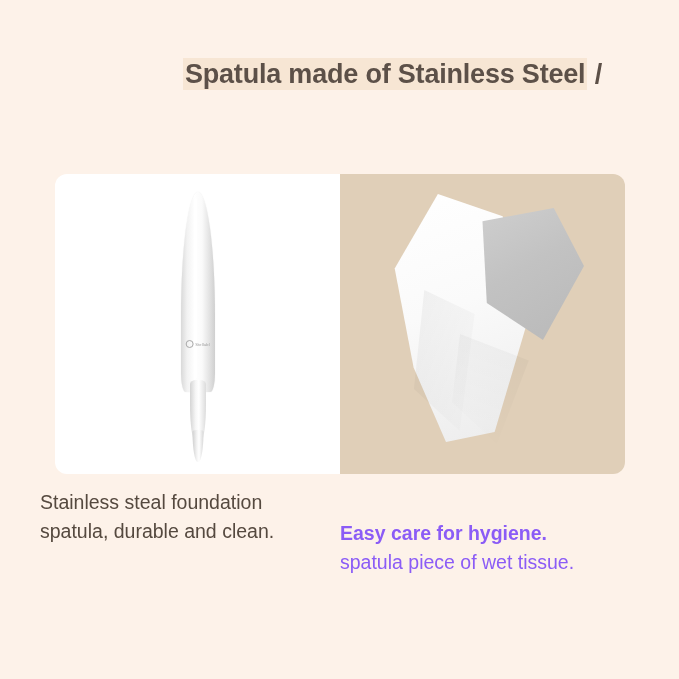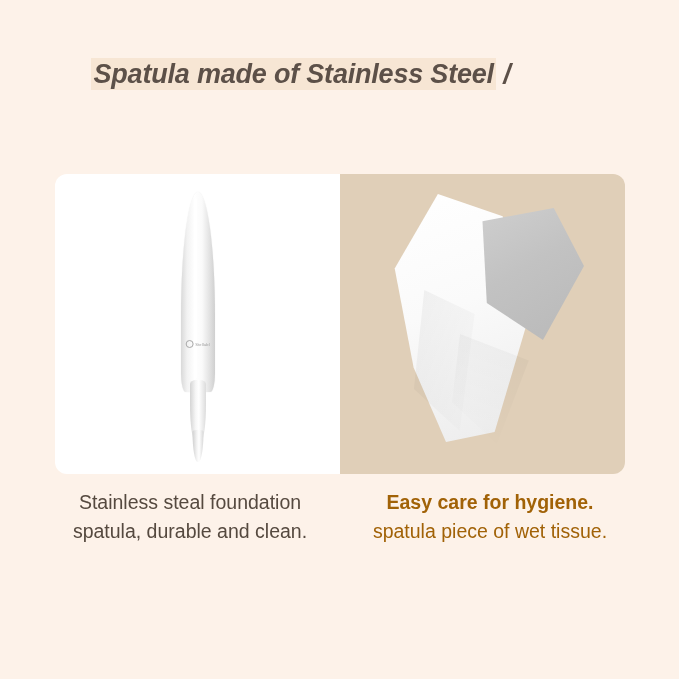--- a/index.html
+++ b/index.html
@@ -19,22 +19,21 @@
     height: 679px;
     background: #fdf2e9;
   }
 
   
   .headline {
     position: absolute;
     left: 0;
     top: 52px;
     width: 602px;
-    text-align: center;
-    font-style: italic;
+    text-align: right;
   }
   .headline-line {
     display: block;
     font-size: 27px;
     line-height: 44px;
     font-weight: bold;
     color: #5c5048;
     letter-spacing: -0.2px;
     white-space: nowrap;
   }
@@ -192,33 +191,33 @@
   
   .captions {
     position: absolute;
     left: 40px;
     top: 488px;
     width: 600px;
     display: flex;
   }
   .caption {
     width: 300px;
-    text-align: center;
+    text-align: left;
     color: #55493f;
   }
   .caption-line {
     display: block;
     font-size: 19.5px;
     line-height: 29px;
     white-space: nowrap;
   }
   .caption-right .caption-line.bold {
     font-weight: bold;
   }
-  .caption-right { color: #a16207; }
+  .caption-right { color: #8b5cf6; margin-top: 31px; }
 </style>
 </head>
 <body>
 
 <div class="page">
 
   <div class="headline">
     <span class="headline-line"><span class="hl">Spatula made of Stainless Steel</span><span> /</span></span>
   </div>
 

